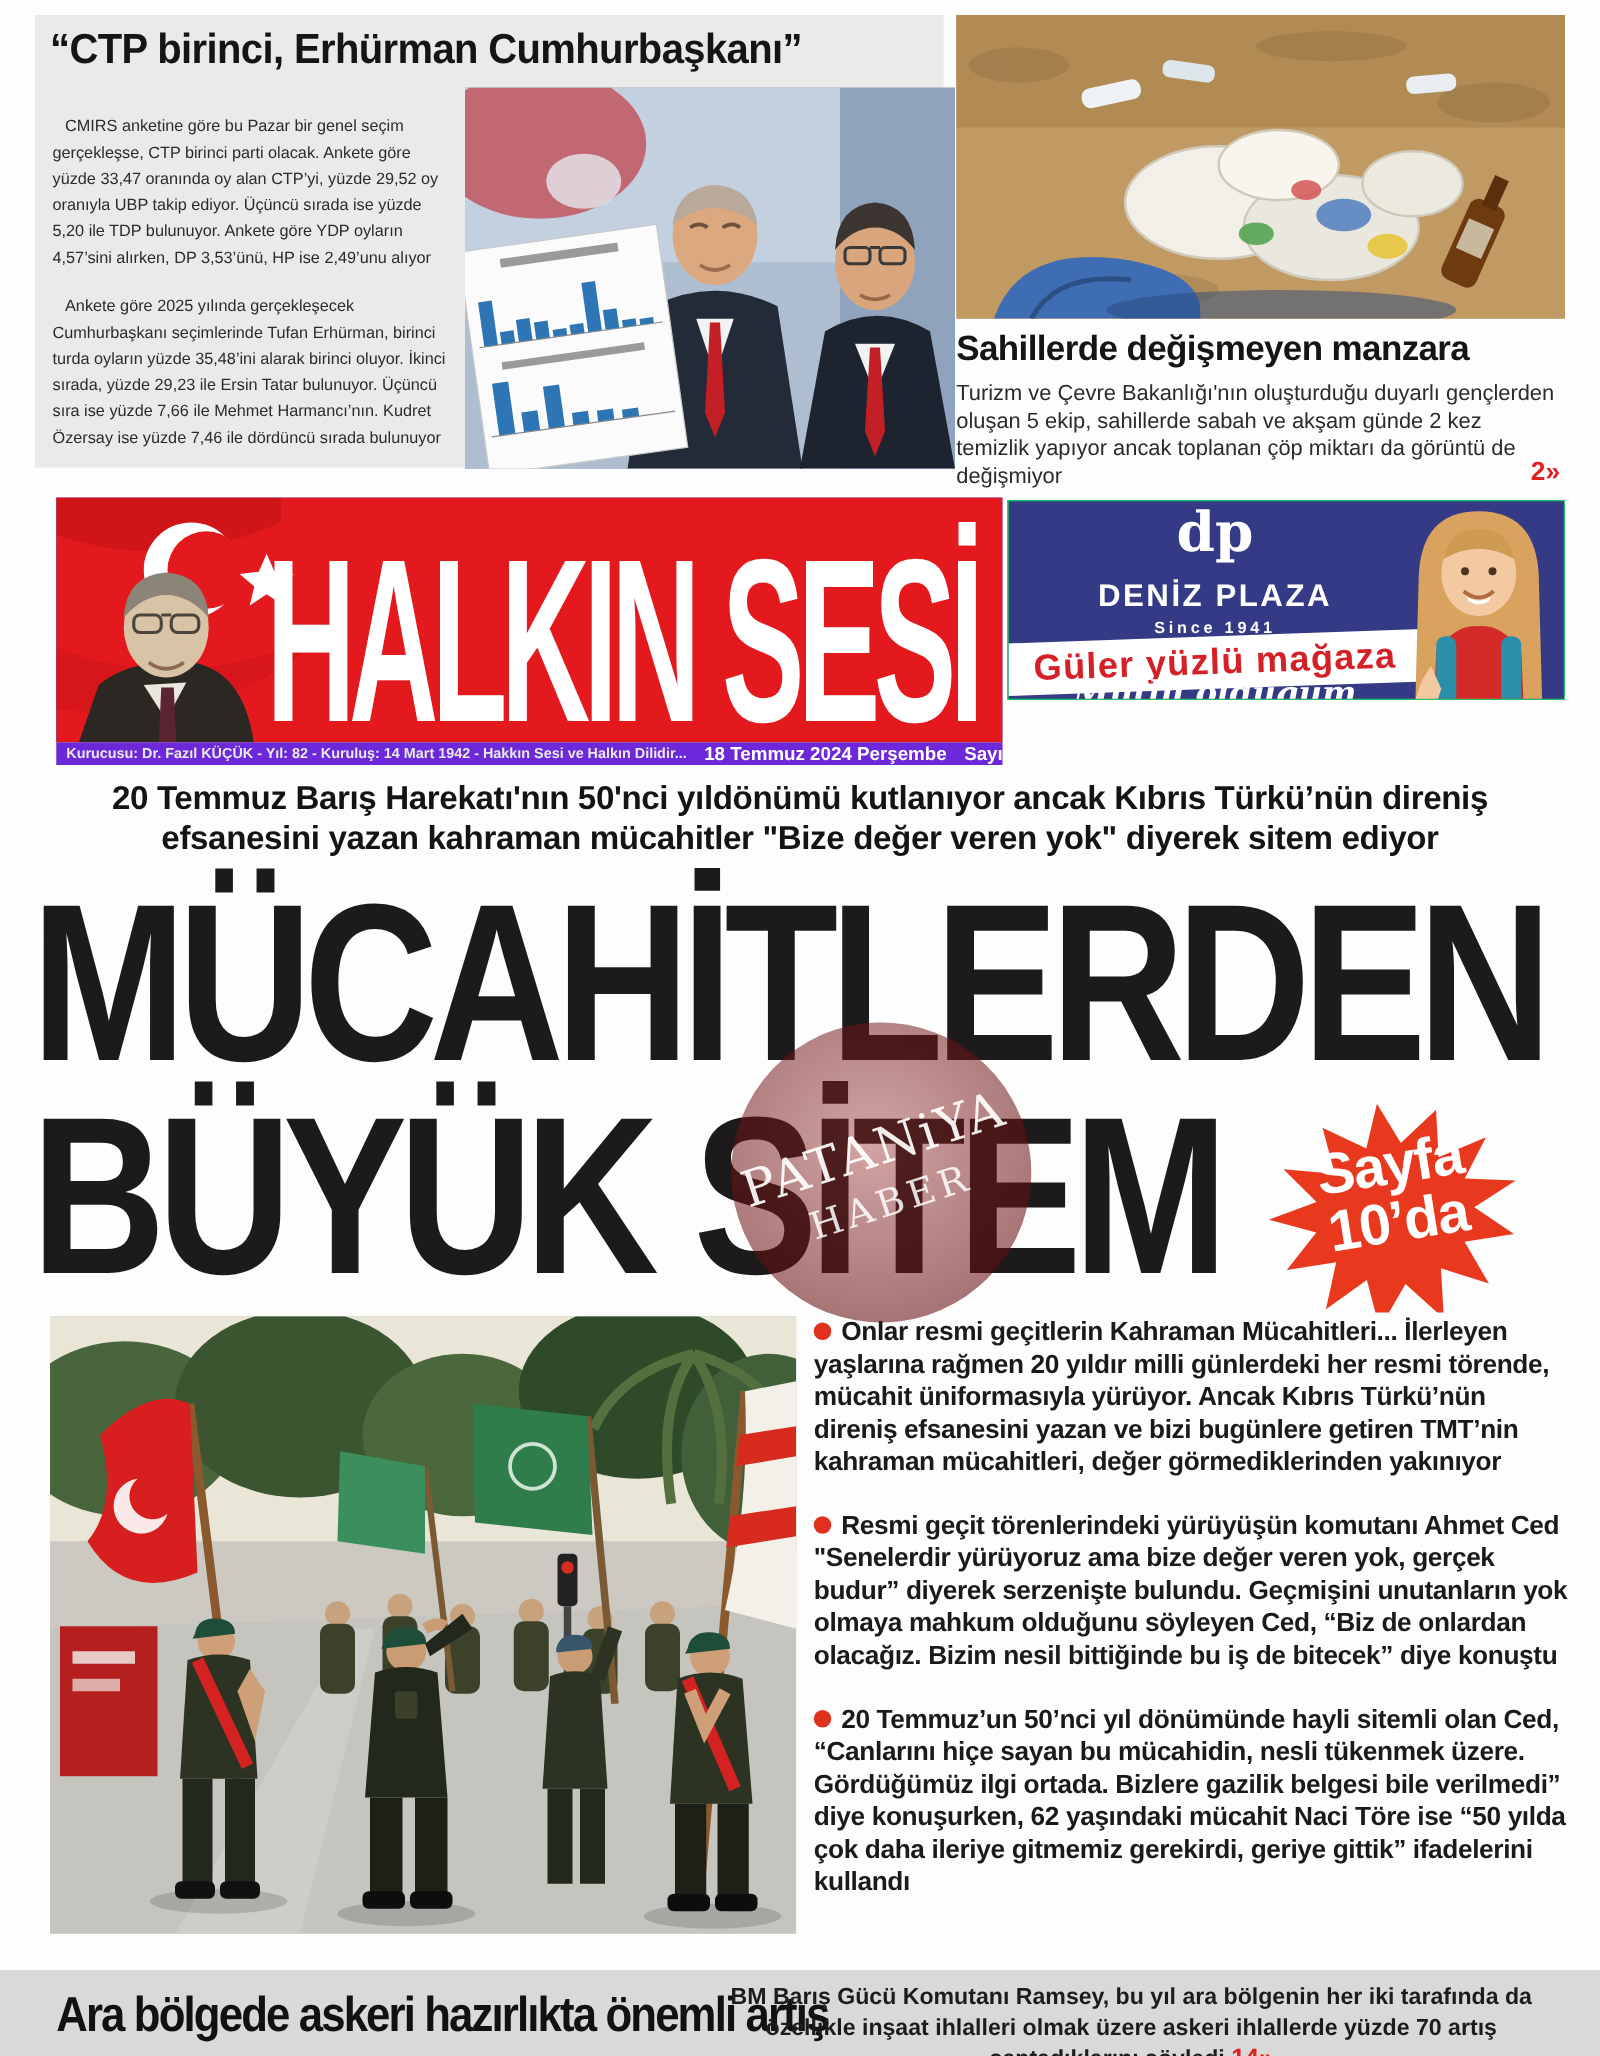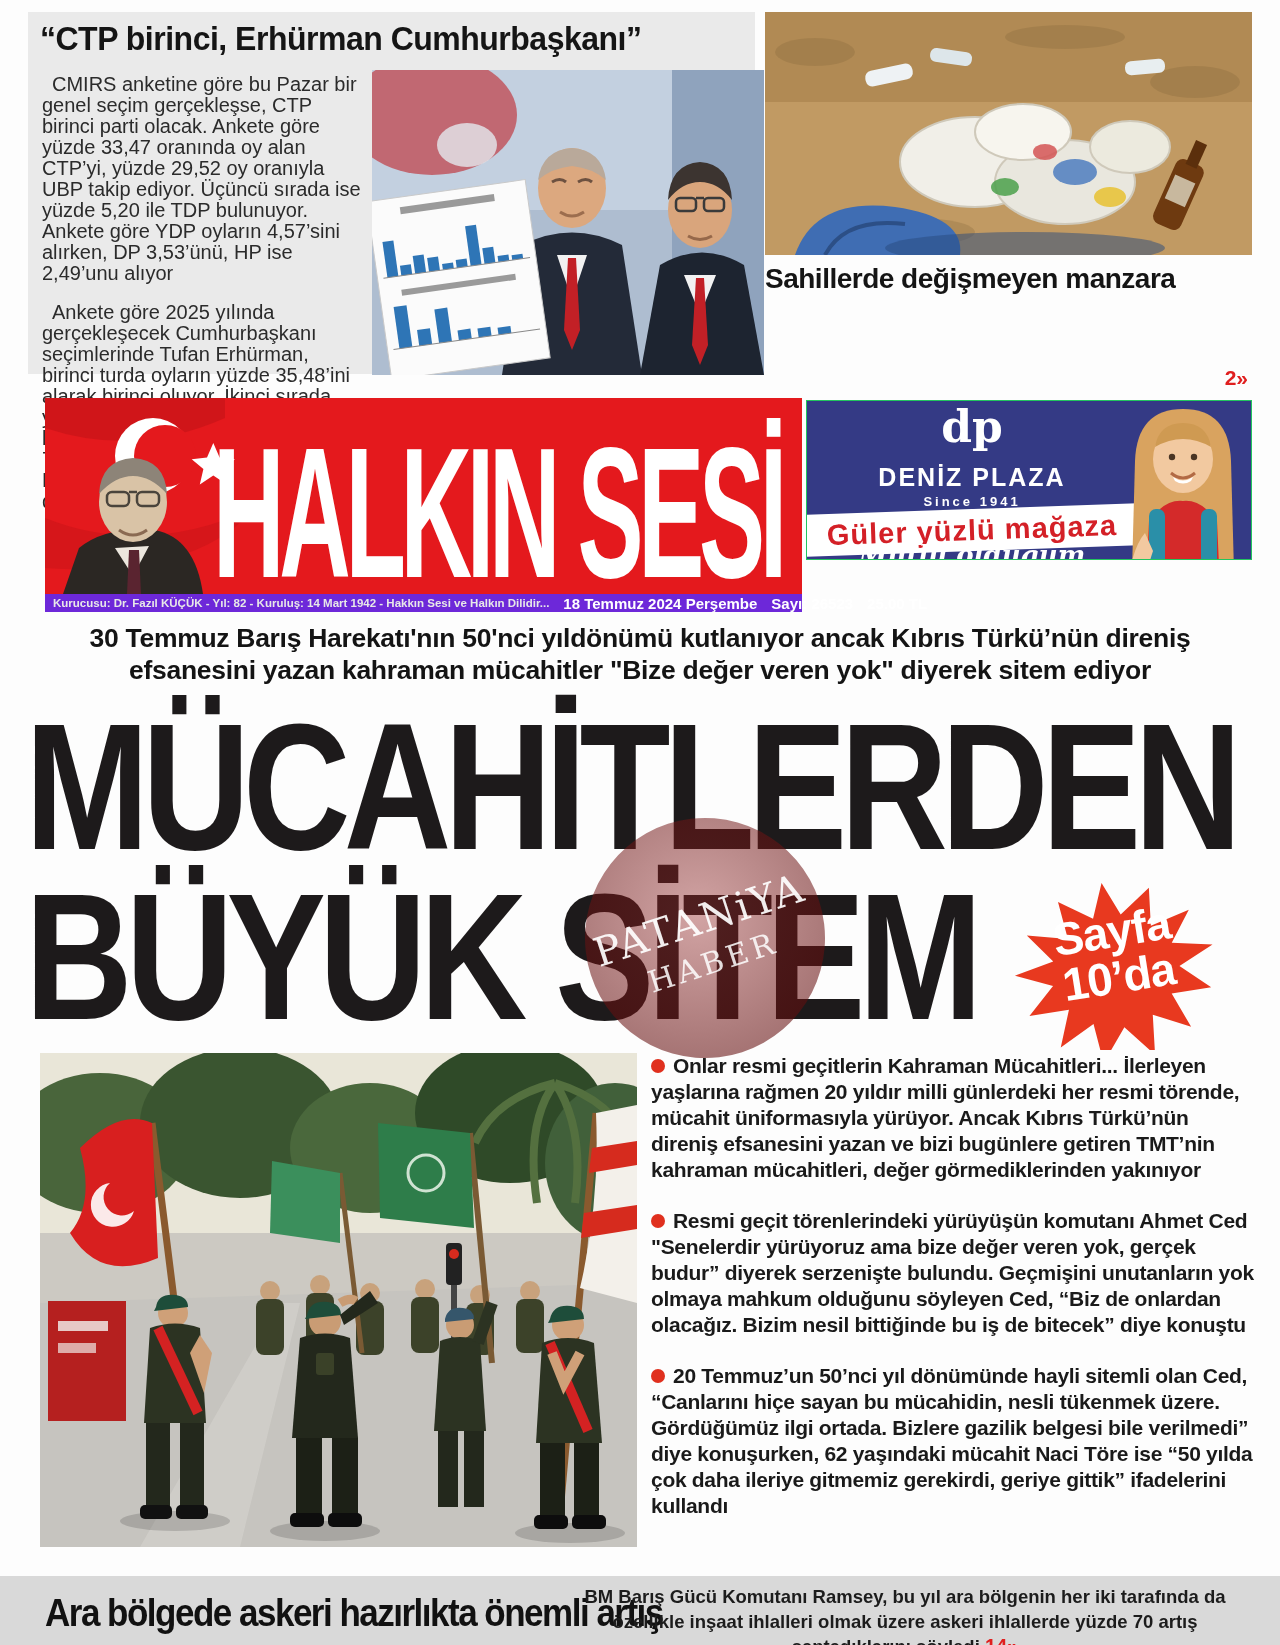--- a/index.html
+++ b/index.html
@@ -3,21 +3,21 @@
 <meta charset="utf-8">
 <style>
   * { margin:0; padding:0; box-sizing:border-box; }
   body { background:#888; font-family:"Liberation Sans", sans-serif; }
   .page { position:relative; width:1280px; height:1645px; background:#fdfdfd; margin:0 auto; overflow:hidden; }
 
   
   .tl-box { position:absolute; left:28px; top:12px; width:727px; height:362px; background:#eaeaea; padding:8px 12px; }
   .tl-head { font-size:32px; font-weight:bold; letter-spacing:-0.5px; color:#151515; transform:scaleY(1.05); transform-origin:0 0; white-space:nowrap; }
   .tl-cols { position:absolute; left:14px; top:58px; width:700px; }
-  .tl-text { position:absolute; left:0; top:4px; width:320px; font-size:20px; line-height:21px; color:#2b2b2b; }
+  .tl-text { position:absolute; left:0; top:20px; width:320px; font-size:13px; line-height:21px; color:#2b2b2b; }
   .tl-text p { margin-bottom:18px; text-indent:10px; }
   .tl-photo { position:absolute; left:330px; top:0px; width:392px; height:305px; overflow:hidden; background:#9fb0c4; }
   .pageref { color:#e01f1f; font-weight:bold; font-size:21px; }
   .tl-ref { position:absolute; left:290px; top:330px; }
 
   
   .tr-box { position:absolute; left:765px; top:12px; width:487px; height:378px; }
   .tr-photo { width:487px; height:243px; overflow:hidden; background:#c7a06a; }
   .tr-head { margin-top:8px; font-size:28px; font-weight:bold; color:#151515; letter-spacing:-0.5px; }
   .tr-body { margin-top:8px; font-size:17.5px; line-height:22px; color:#2b2b2b; width:480px; }
@@ -183,20 +183,21 @@
           <ellipse cx="240" cy="175" rx="14" ry="9" fill="#4ba04b"></ellipse>
           <ellipse cx="280" cy="140" rx="12" ry="8" fill="#d45555"></ellipse>
         </g>
 
         <path d="M30 243 Q50 185 130 195 Q200 205 195 243 Z" fill="#3f6db3"></path>
         <path d="M60 243 Q80 205 140 212" stroke="#2c4f86" stroke-width="4" fill="none"></path>
         <ellipse cx="260" cy="236" rx="140" ry="16" fill="#274a7e" opacity="0.5"></ellipse>
       </svg>
     </div>
     <div class="tr-head">Sahillerde değişmeyen manzara</div>
+    <div class="tr-body">Turizm ve Çevre Bakanlığı'nın oluşturduğu duyarlı gençlerden oluşan 5 ekip, sahillerde sabah ve akşam günde 2 kez temizlik yapıyor ancak toplanan çöp miktarı da görüntü de değişmiyor</div>
     <span class="pageref tr-ref">2»</span>
   </div>
 
   <div class="masthead">
     <svg width="757" height="196" viewBox="0 0 757 196" style="position:absolute;left:0;top:0">
       <rect width="757" height="196" fill="#e4191d"></rect>
       <path d="M0 30 Q90 60 180 20 L180 0 L0 0 Z" fill="#c81418" opacity="0.7"></path>
       <path d="M0 120 Q100 160 210 110 Q150 180 0 170 Z" fill="#c81418" opacity="0.5"></path>
 
       <g>
@@ -249,21 +250,21 @@
       <path d="M56 72 q12 10 24 0" stroke="#b26a44" stroke-width="3" fill="none"></path>
       <path d="M58 76 q10 7 20 0 l-2 4 q-8 5 -16 0 Z" fill="#fff"></path>
       <path d="M30 208 L34 120 Q50 98 68 100 Q86 98 102 120 L106 208 Z" fill="#d42a2a"></path>
       <rect x="34" y="108" width="16" height="100" rx="7" fill="#2a8fa8"></rect>
       <rect x="86" y="108" width="16" height="100" rx="7" fill="#2a8fa8"></rect>
       <path d="M10 208 Q14 150 30 132 L38 150 Q28 180 26 208 Z" fill="#f2c9a0"></path>
     </svg>
   </div>
 
   <div class="kicker">
-    <div>30 Temmuz Barış Harekatı'nın 50'nci yıldönümü kutlanıyor ancak Kıbrıs Türkü’nün direniş</div>
+    <div>20 Temmuz Barış Harekatı'nın 50'nci yıldönümü kutlanıyor ancak Kıbrıs Türkü’nün direniş</div>
     <div>efsanesini yazan kahraman mücahitler "Bize değer veren yok" diyerek sitem ediyor</div>
   </div>
 
   <div class="hl hl1">MÜCAHİTLERDEN</div>
   <div class="hl hl2">BÜYÜK SİTEM</div>
 
   <div class="watermark">
     <div class="wm1">PATANiYA</div>
     <div class="wm2">HABER</div>
   </div>

